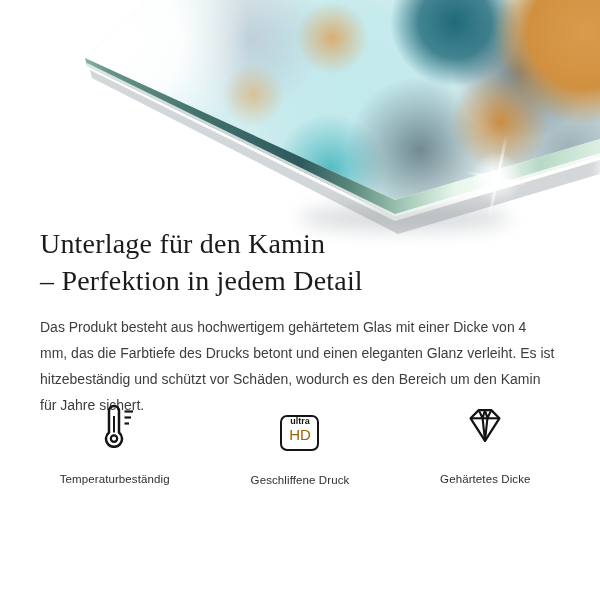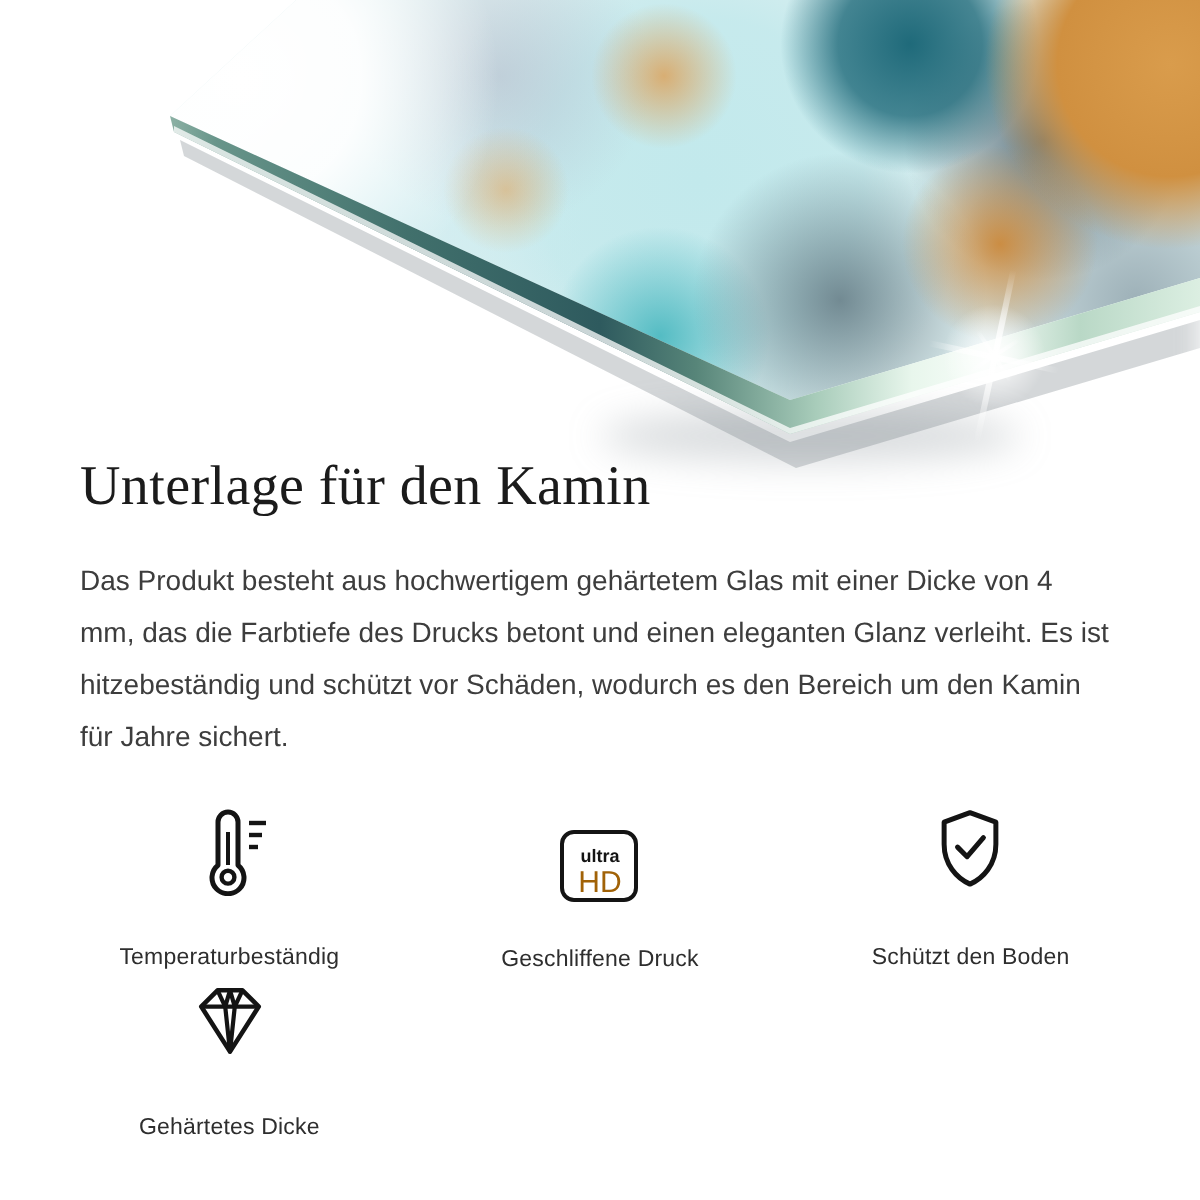--- a/index.html
+++ b/index.html
@@ -76,21 +76,21 @@
   .desc { margin-top:15px; font-size:14px; line-height:26px; color:#3d3d3d; max-width:516px; }
 
   
   .features { position:absolute; top:400px; left:22px; width:556px;
     display:grid; grid-template-columns:repeat(3,1fr); grid-auto-rows:85px; }
   .feature { display:flex; flex-direction:column; align-items:center; justify-content:flex-start; }
   .feature .icon-box { height:50px; display:flex; align-items:center; justify-content:center; color:#141414; }
   .feature .label { margin-top:24px; font-size:11.5px; color:#2e2e2e; letter-spacing:0.1px; }
 
   .uhd-box { width:39px; height:36px; border:2.5px solid #141414; border-radius:7px;
-    display:flex; flex-direction:column; align-items:center; justify-content:flex-end; line-height:1;margin-top:15px; }
+    display:flex; flex-direction:column; align-items:center; justify-content:flex-start; line-height:1;margin-top:15px; }
   .uhd-box .t1 { font-size:9px; font-weight:700; color:#141414; }
   .uhd-box .t2 { font-size:15px; font-weight:400; color:#a16207; margin-top:1px; }
 
   .stripes-shape { width:46px; height:38px;
     background:repeating-linear-gradient(135deg, #141414 0 4px, rgba(0,0,0,0) 4px 9.5px);
     clip-path:polygon(0% 100%, 74% 0%, 100% 24%, 100% 100%); }
 </style>
 </head>
 <body>
 
@@ -107,20 +107,21 @@
       <div class="arm-v"></div>
       <div class="arm-h"></div>
       <div class="arm-d1"></div>
       <div class="arm-d2"></div>
     </div>
   </div>
 
   <div class="content">
     <h1 class="headline">
       <span style="display:block">Unterlage für den Kamin</span>
+      <span style="display:block">– Perfektion in jedem Detail</span>
     </h1>
     <p class="desc">Das Produkt besteht aus hochwertigem gehärtetem Glas mit einer Dicke von 4 mm, das die Farbtiefe des Drucks betont und einen eleganten Glanz verleiht. Es ist hitzebeständig und schützt vor Schäden, wodurch es den Bereich um den Kamin für Jahre sichert.</p>
   </div>
 
   <div class="features">
 
     <div class="feature">
       <div class="icon-box">
         <svg width="46" height="46" viewBox="0 0 46 46" fill="none" stroke="#141414">
           <path d="M17 30.6 V9 a5 5 0 0 1 10 0 v21.6 a8 8 0 1 1 -10 0 Z" stroke-width="2.5" stroke-linejoin="round"></path>
@@ -137,29 +138,20 @@
     <div class="feature">
       <div class="icon-box">
         <div class="uhd-box">
           <span class="t1">ultra</span>
           <span class="t2">HD</span>
         </div>
       </div>
       <div class="label">Geschliffene Druck</div>
     </div>
 
-    <div class="feature">
-      <div class="icon-box">
-        <svg width="46" height="46" viewBox="0 0 48 48" fill="none" stroke="#141414">
-          <path d="M24 4.5 L37.5 9.5 V21 C37.5 31.5 31 38.7 24 41.8 C17 38.7 10.5 31.5 10.5 21 V9.5 Z" stroke-width="2.6" stroke-linejoin="round"></path>
-          <polyline points="17.5,22.5 22.5,27.5 31,17.5" stroke-width="2.6" stroke-linecap="round" stroke-linejoin="round"></polyline>
-        </svg>
-      </div>
-      <div class="label">Schützt den Boden</div>
-    </div>
 
     <div class="feature">
       <div class="icon-box">
         <svg width="46" height="44" viewBox="0 0 48 44" fill="none" stroke="#141414">
           <path d="M9 15 L17.5 6.5 H30.5 L39 15 L24 38.5 Z" stroke-width="2.4" stroke-linejoin="round"></path>
           <line x1="9" y1="15" x2="39" y2="15" stroke-width="2.2"></line>
           <path d="M17.5 6.5 L21.5 15 L24 6.5 L26.5 15 L30.5 6.5" stroke-width="2.2" stroke-linejoin="round"></path>
           <path d="M21.5 15 L24 38.5 L26.5 15" stroke-width="2.2" stroke-linejoin="round"></path>
         </svg>
       </div>

